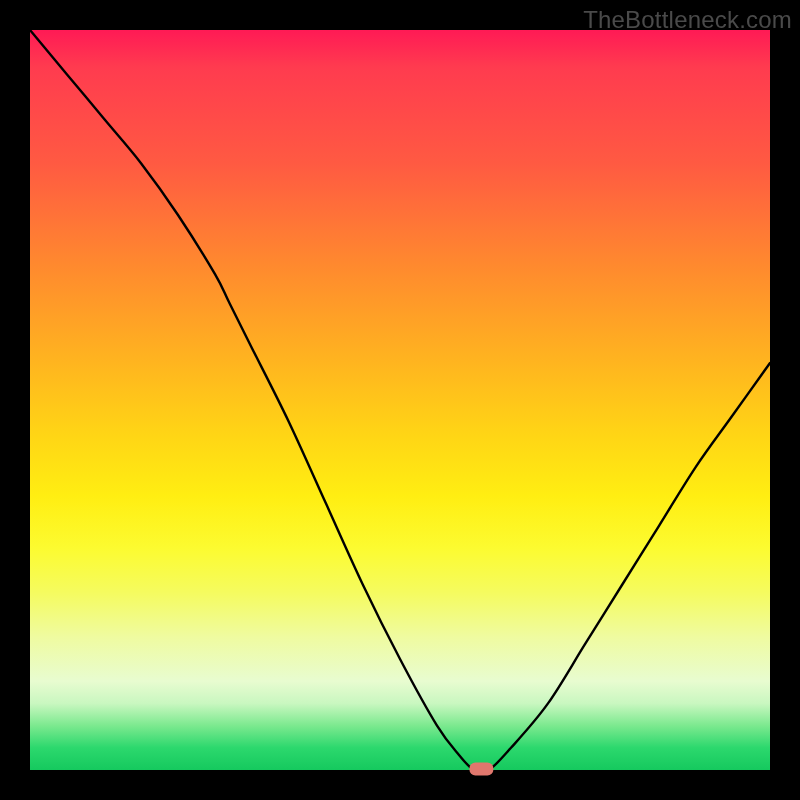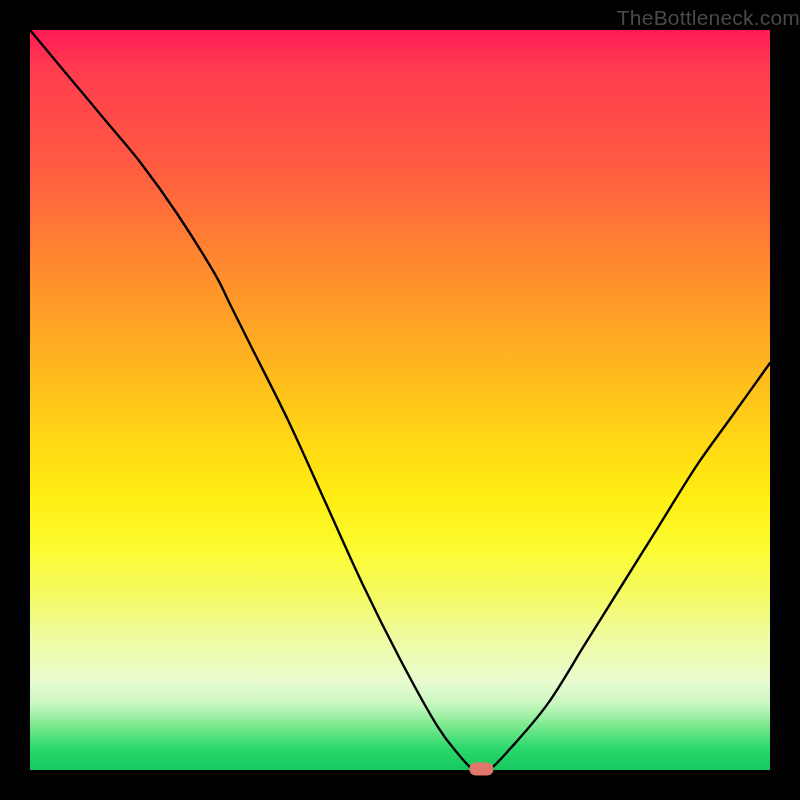--- a/index.html
+++ b/index.html
@@ -46,23 +46,23 @@
   .plot svg {
     position: absolute;
     inset: 0;
     width: 100%;
     height: 100%;
     overflow: visible;
   }
   .watermark {
     position: absolute;
     top: 6px;
-    right: 0;
+    right: 8px;
     color: #4a4a4a;
-    font-size: 21px;
+    font-size: 24px;
     font-weight: 400;
     letter-spacing: 0.2px;
     user-select: none;
   }
   .marker {
     fill: #e0776d;
     stroke: none;
   }
   .curve {
     fill: none;

